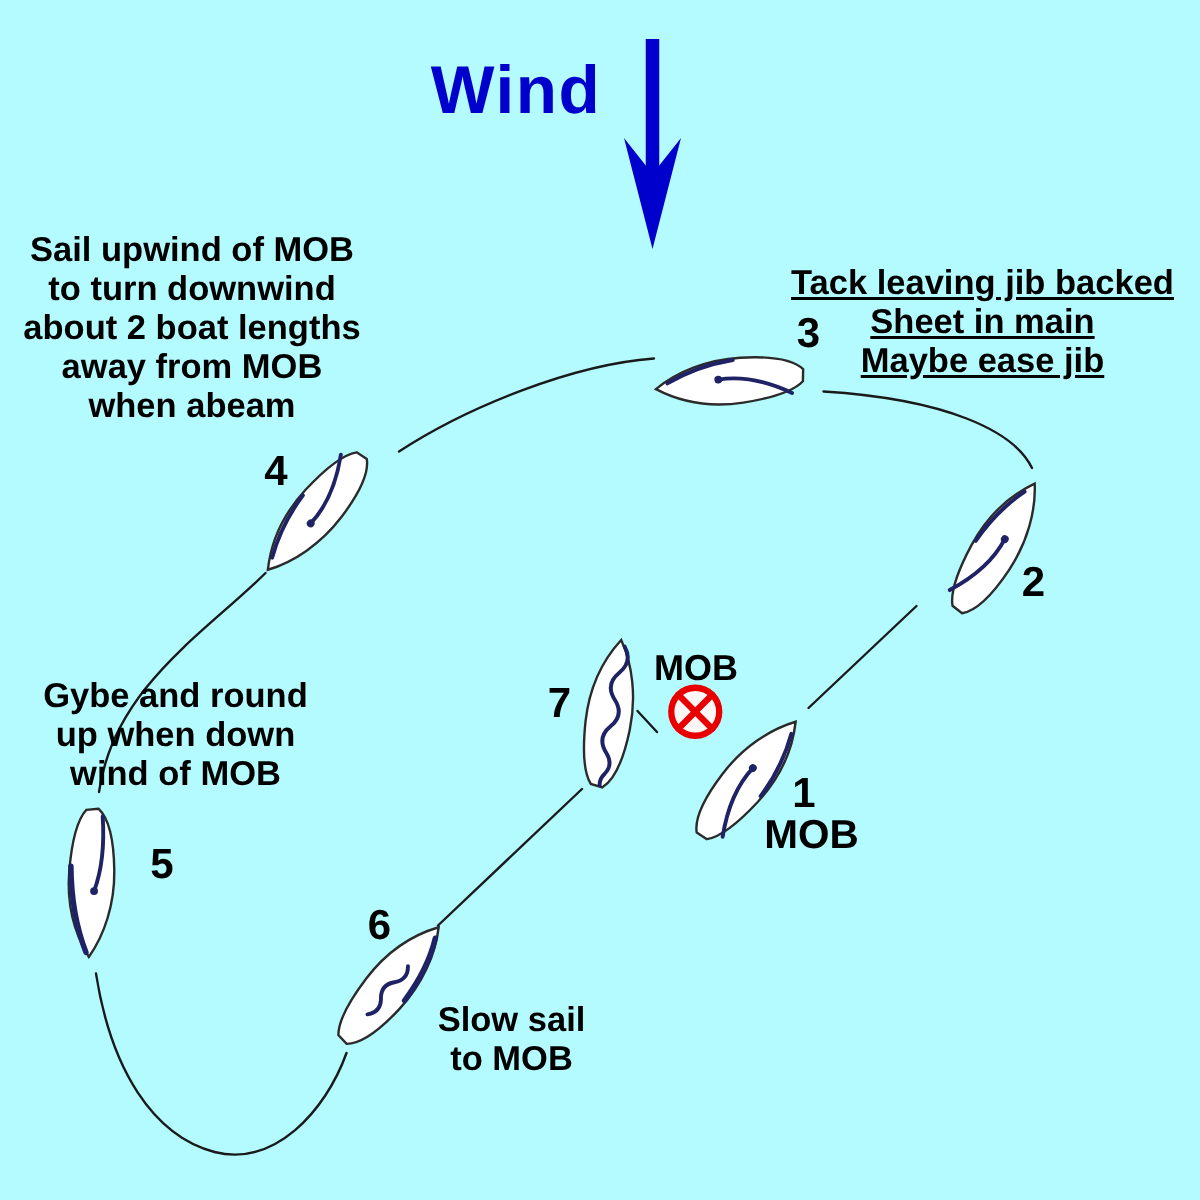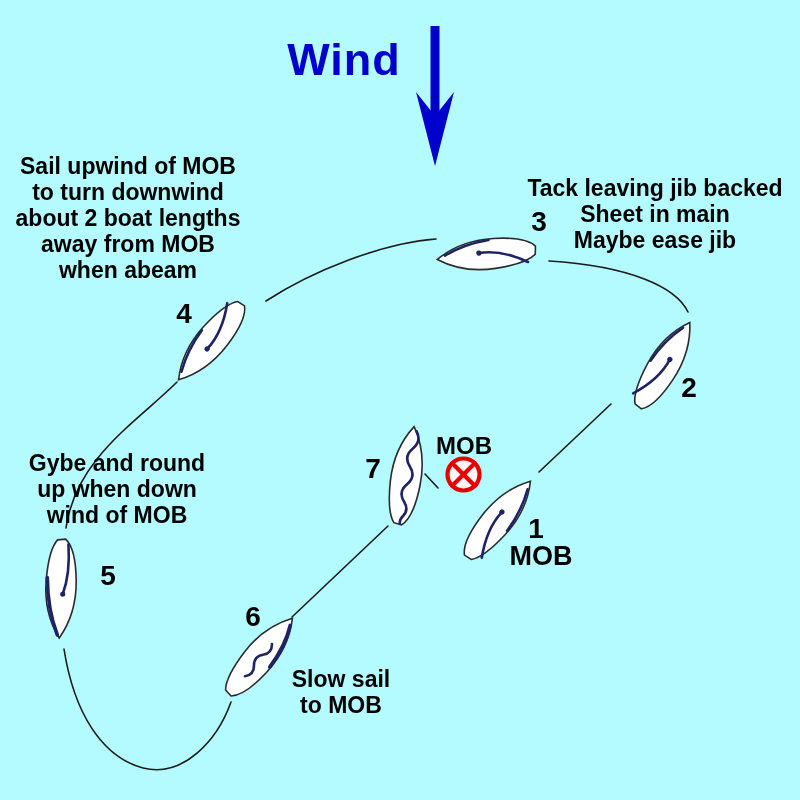--- a/index.html
+++ b/index.html
@@ -116,21 +116,21 @@
   </svg>
 
   <div class="wind-label" style="left:344px; top:60px;">Wind</div>
 
   <div class="txt" style="left:128px; top:218px; width:260px;">Sail upwind of MOB
 to turn downwind
 about 2 boat lengths
 away from MOB
 when abeam</div>
 
-  <div class="txt" style="left:655px; top:214px; width:290px;">Tack leaving jib backed
+  <div class="txt" style="left:655px; top:214px; width:290px;text-decoration:underline;">Tack leaving jib backed
 Sheet in main
 Maybe ease jib</div>
 
 
   <div class="txt" style="left:341px; top:692px; width:190px;">Slow sail
 to MOB</div>
 
   <div class="txt" style="left:117px; top:489px; width:210px;">Gybe and round
 up when down
 wind of MOB</div>

